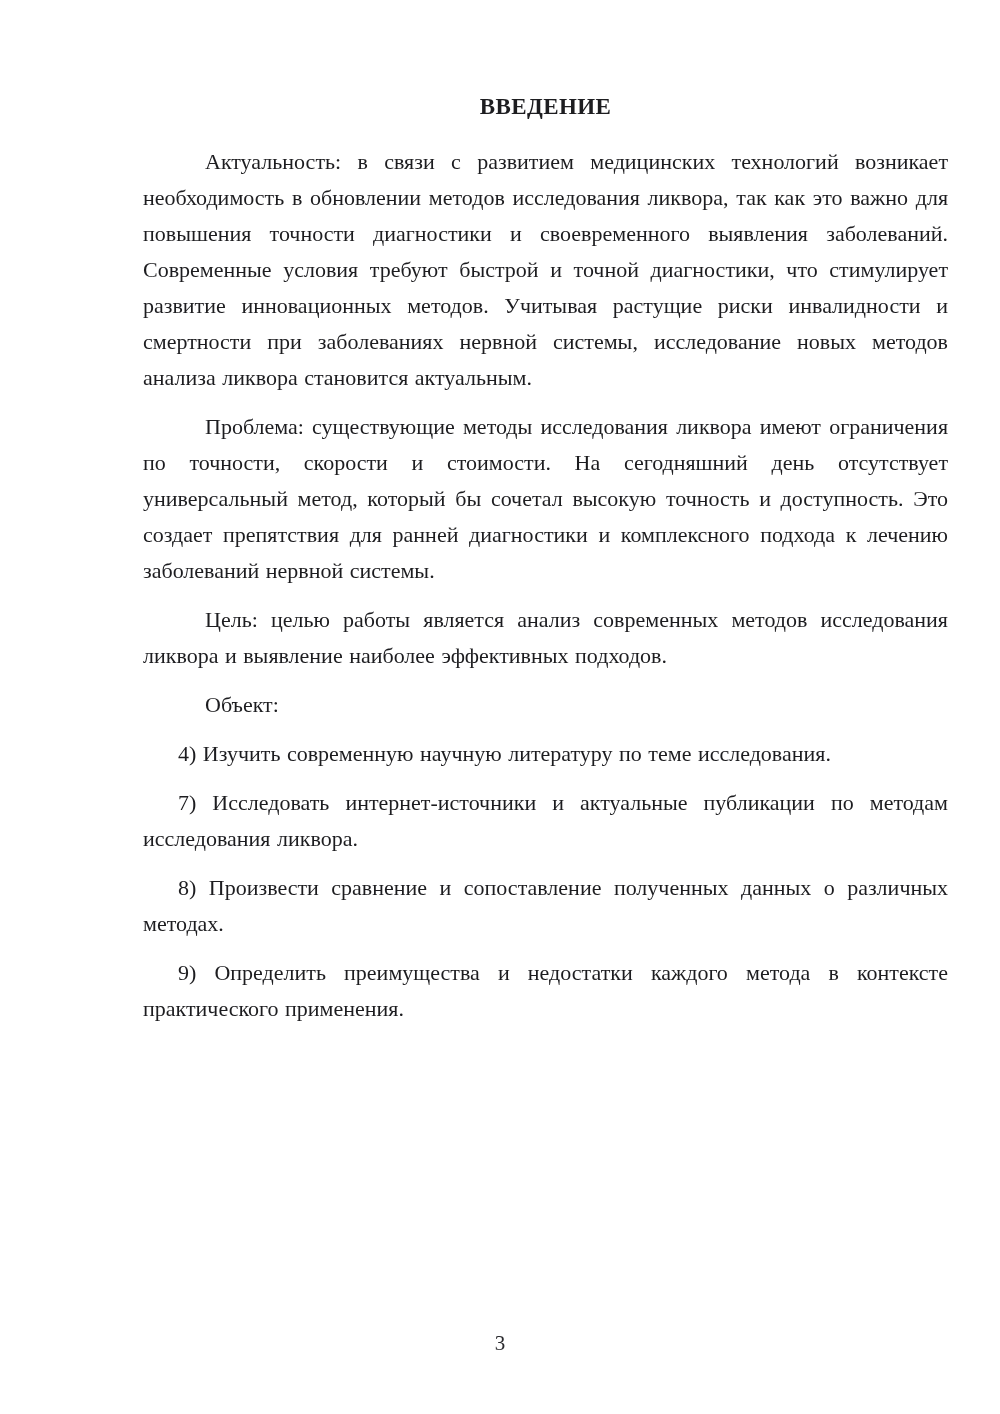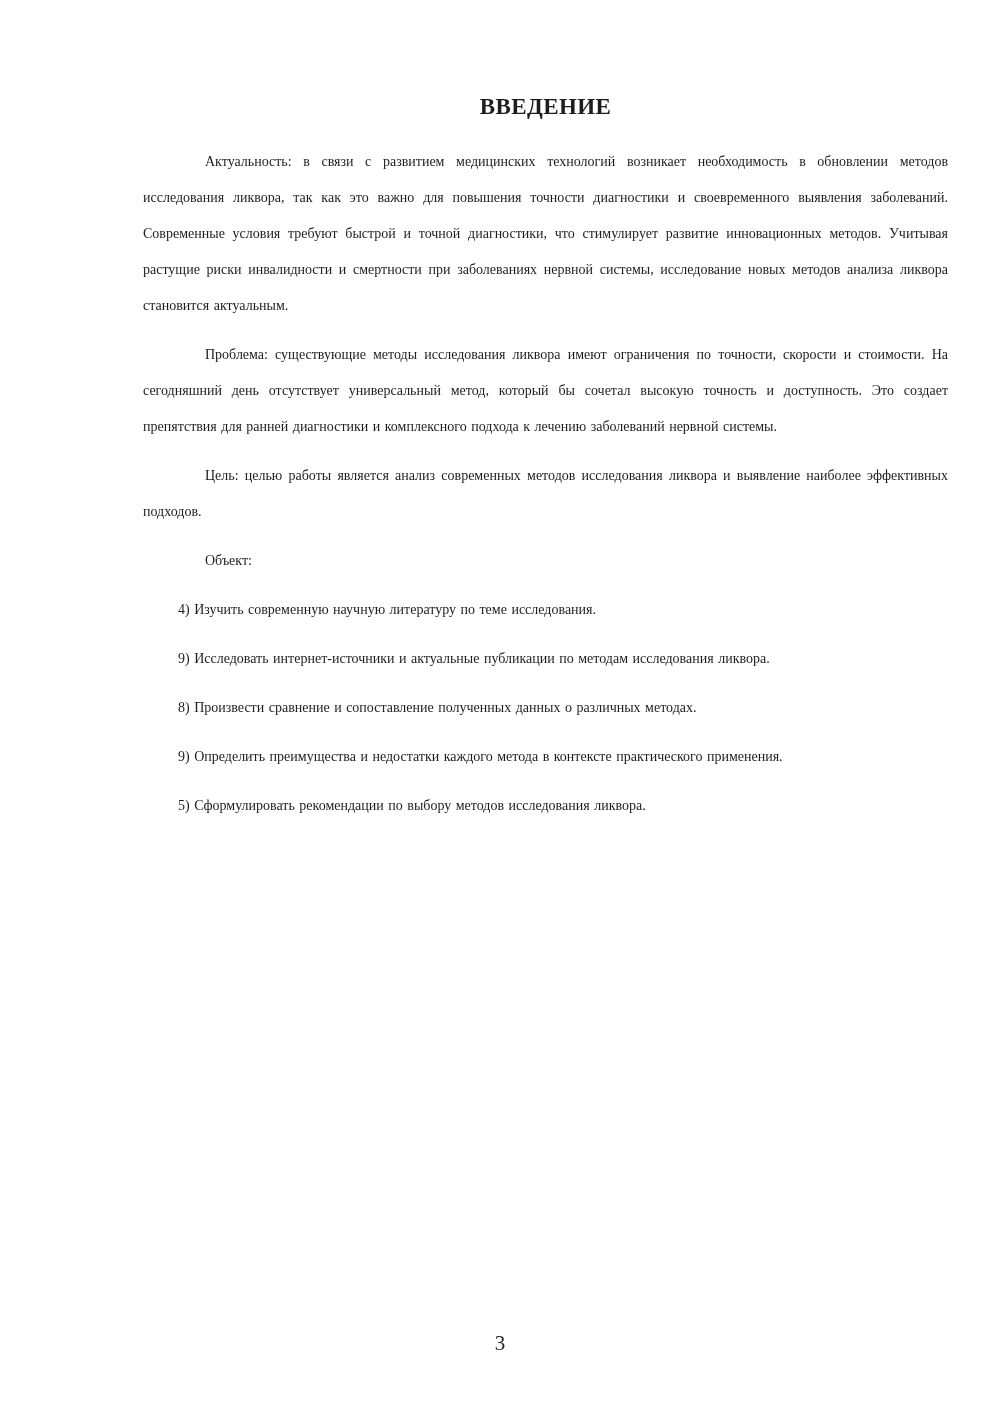--- a/index.html
+++ b/index.html
@@ -21,21 +21,21 @@
     padding: 94px 52px 0 143px;
   }
   .doc-title {
     font-size: 23px;
     font-weight: bold;
     text-align: center;
     margin: 0 0 24px 0;
     letter-spacing: 0.4px;
   }
   .para {
-    font-size: 14px;
+    font-size: 22px;
     line-height: 36px;
     text-align: justify;
     text-indent: 62px;
     margin: 12px 0 13px 0;
     word-spacing: 1px;
   }
   .tasks-label {
     text-align: left;
   }
   .task {
@@ -60,23 +60,22 @@
   <p class="para">Актуальность: в связи с развитием медицинских технологий возникает необходимость в обновлении методов исследования ликвора, так как это важно для повышения точности диагностики и своевременного выявления заболеваний. Современные условия требуют быстрой и точной диагностики, что стимулирует развитие инновационных методов. Учитывая растущие риски инвалидности и смертности при заболеваниях нервной системы, исследование новых методов анализа ликвора становится актуальным.</p>
 
   <p class="para">Проблема: существующие методы исследования ликвора имеют ограничения по точности, скорости и стоимости. На сегодняшний день отсутствует универсальный метод, который бы сочетал высокую точность и доступность. Это создает препятствия для ранней диагностики и комплексного подхода к лечению заболеваний нервной системы.</p>
 
   <p class="para">Цель: целью работы является анализ современных методов исследования ликвора и выявление наиболее эффективных подходов.</p>
 
   <p class="para tasks-label">Объект:</p>
 
   <p class="para task">4) Изучить современную научную литературу по теме исследования.</p>
 
-  <p class="para task">9) Исследовать интернет-источники и актуальные публикации по методам исследования ликвора.</p>
+  <p class="para task">7) Исследовать интернет-источники и актуальные публикации по методам исследования ликвора.</p>
 
   <p class="para task">8) Произвести сравнение и сопоставление полученных данных о различных методах.</p>
 
   <p class="para task">9) Определить преимущества и недостатки каждого метода в контексте практического применения.</p>
 
-  <p class="para task">5) Сформулировать рекомендации по выбору методов исследования ликвора.</p>
 
 </div>
 
 <div class="page-number">3</div>
 
 </body></html>

